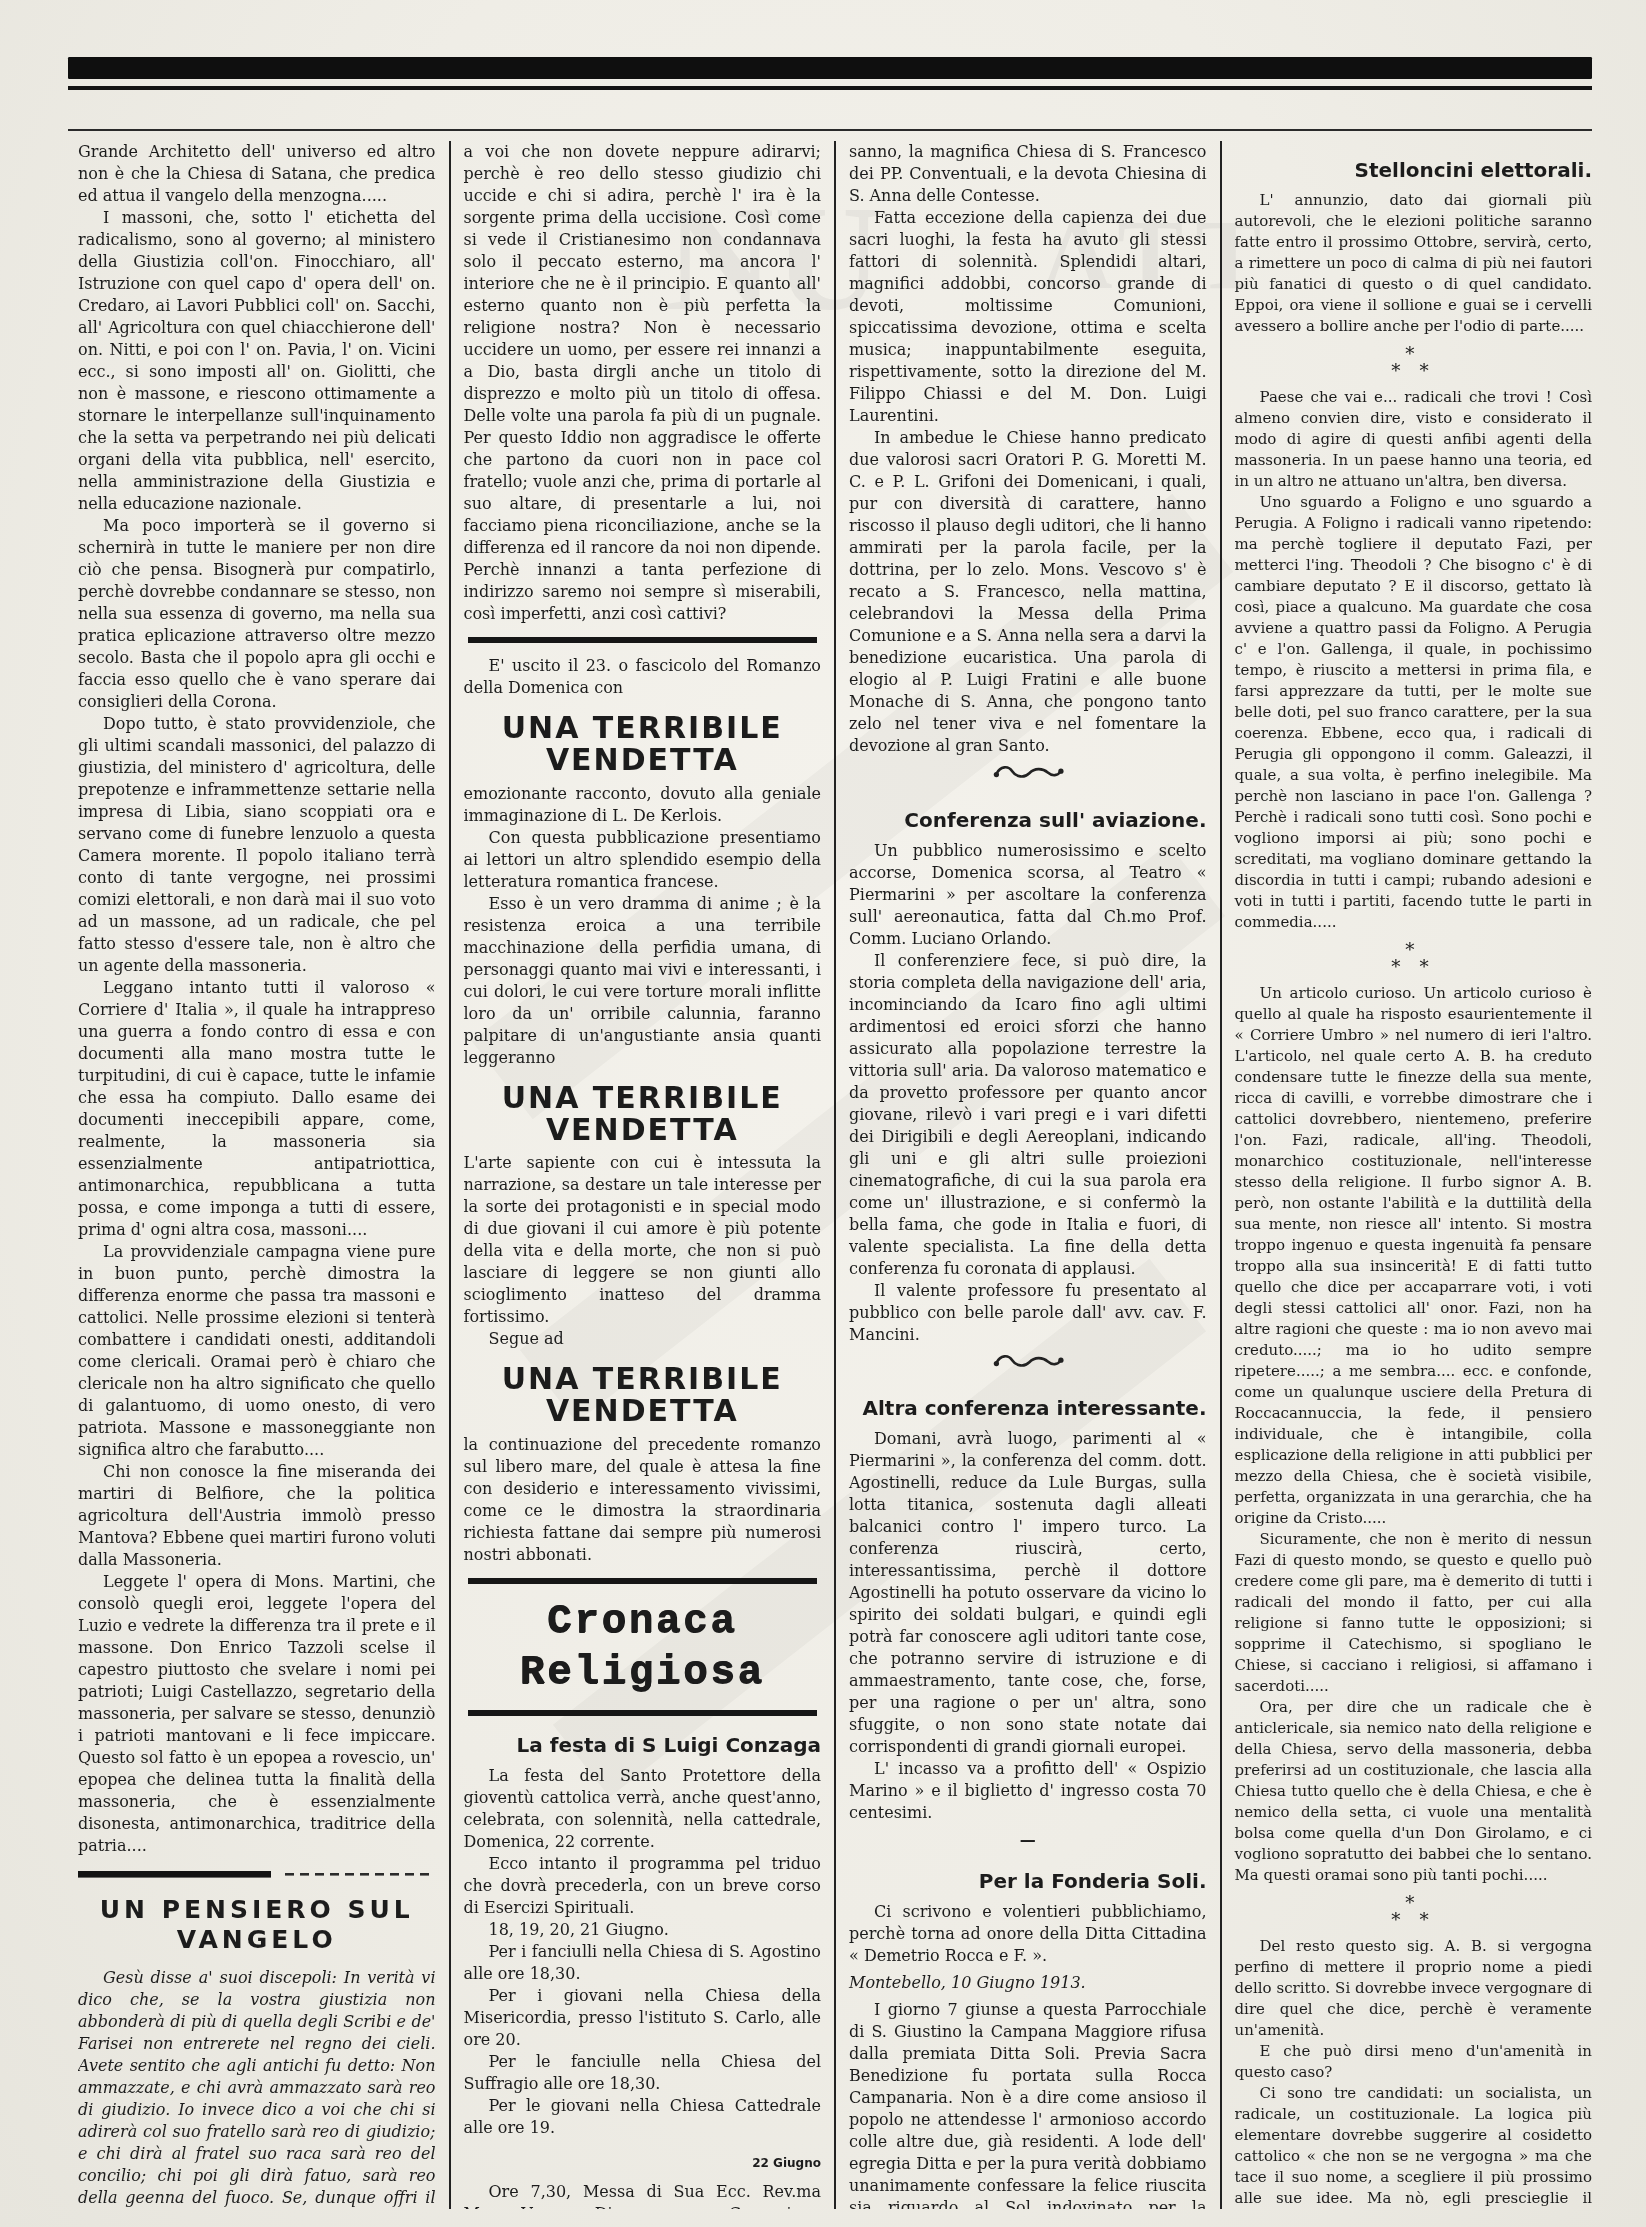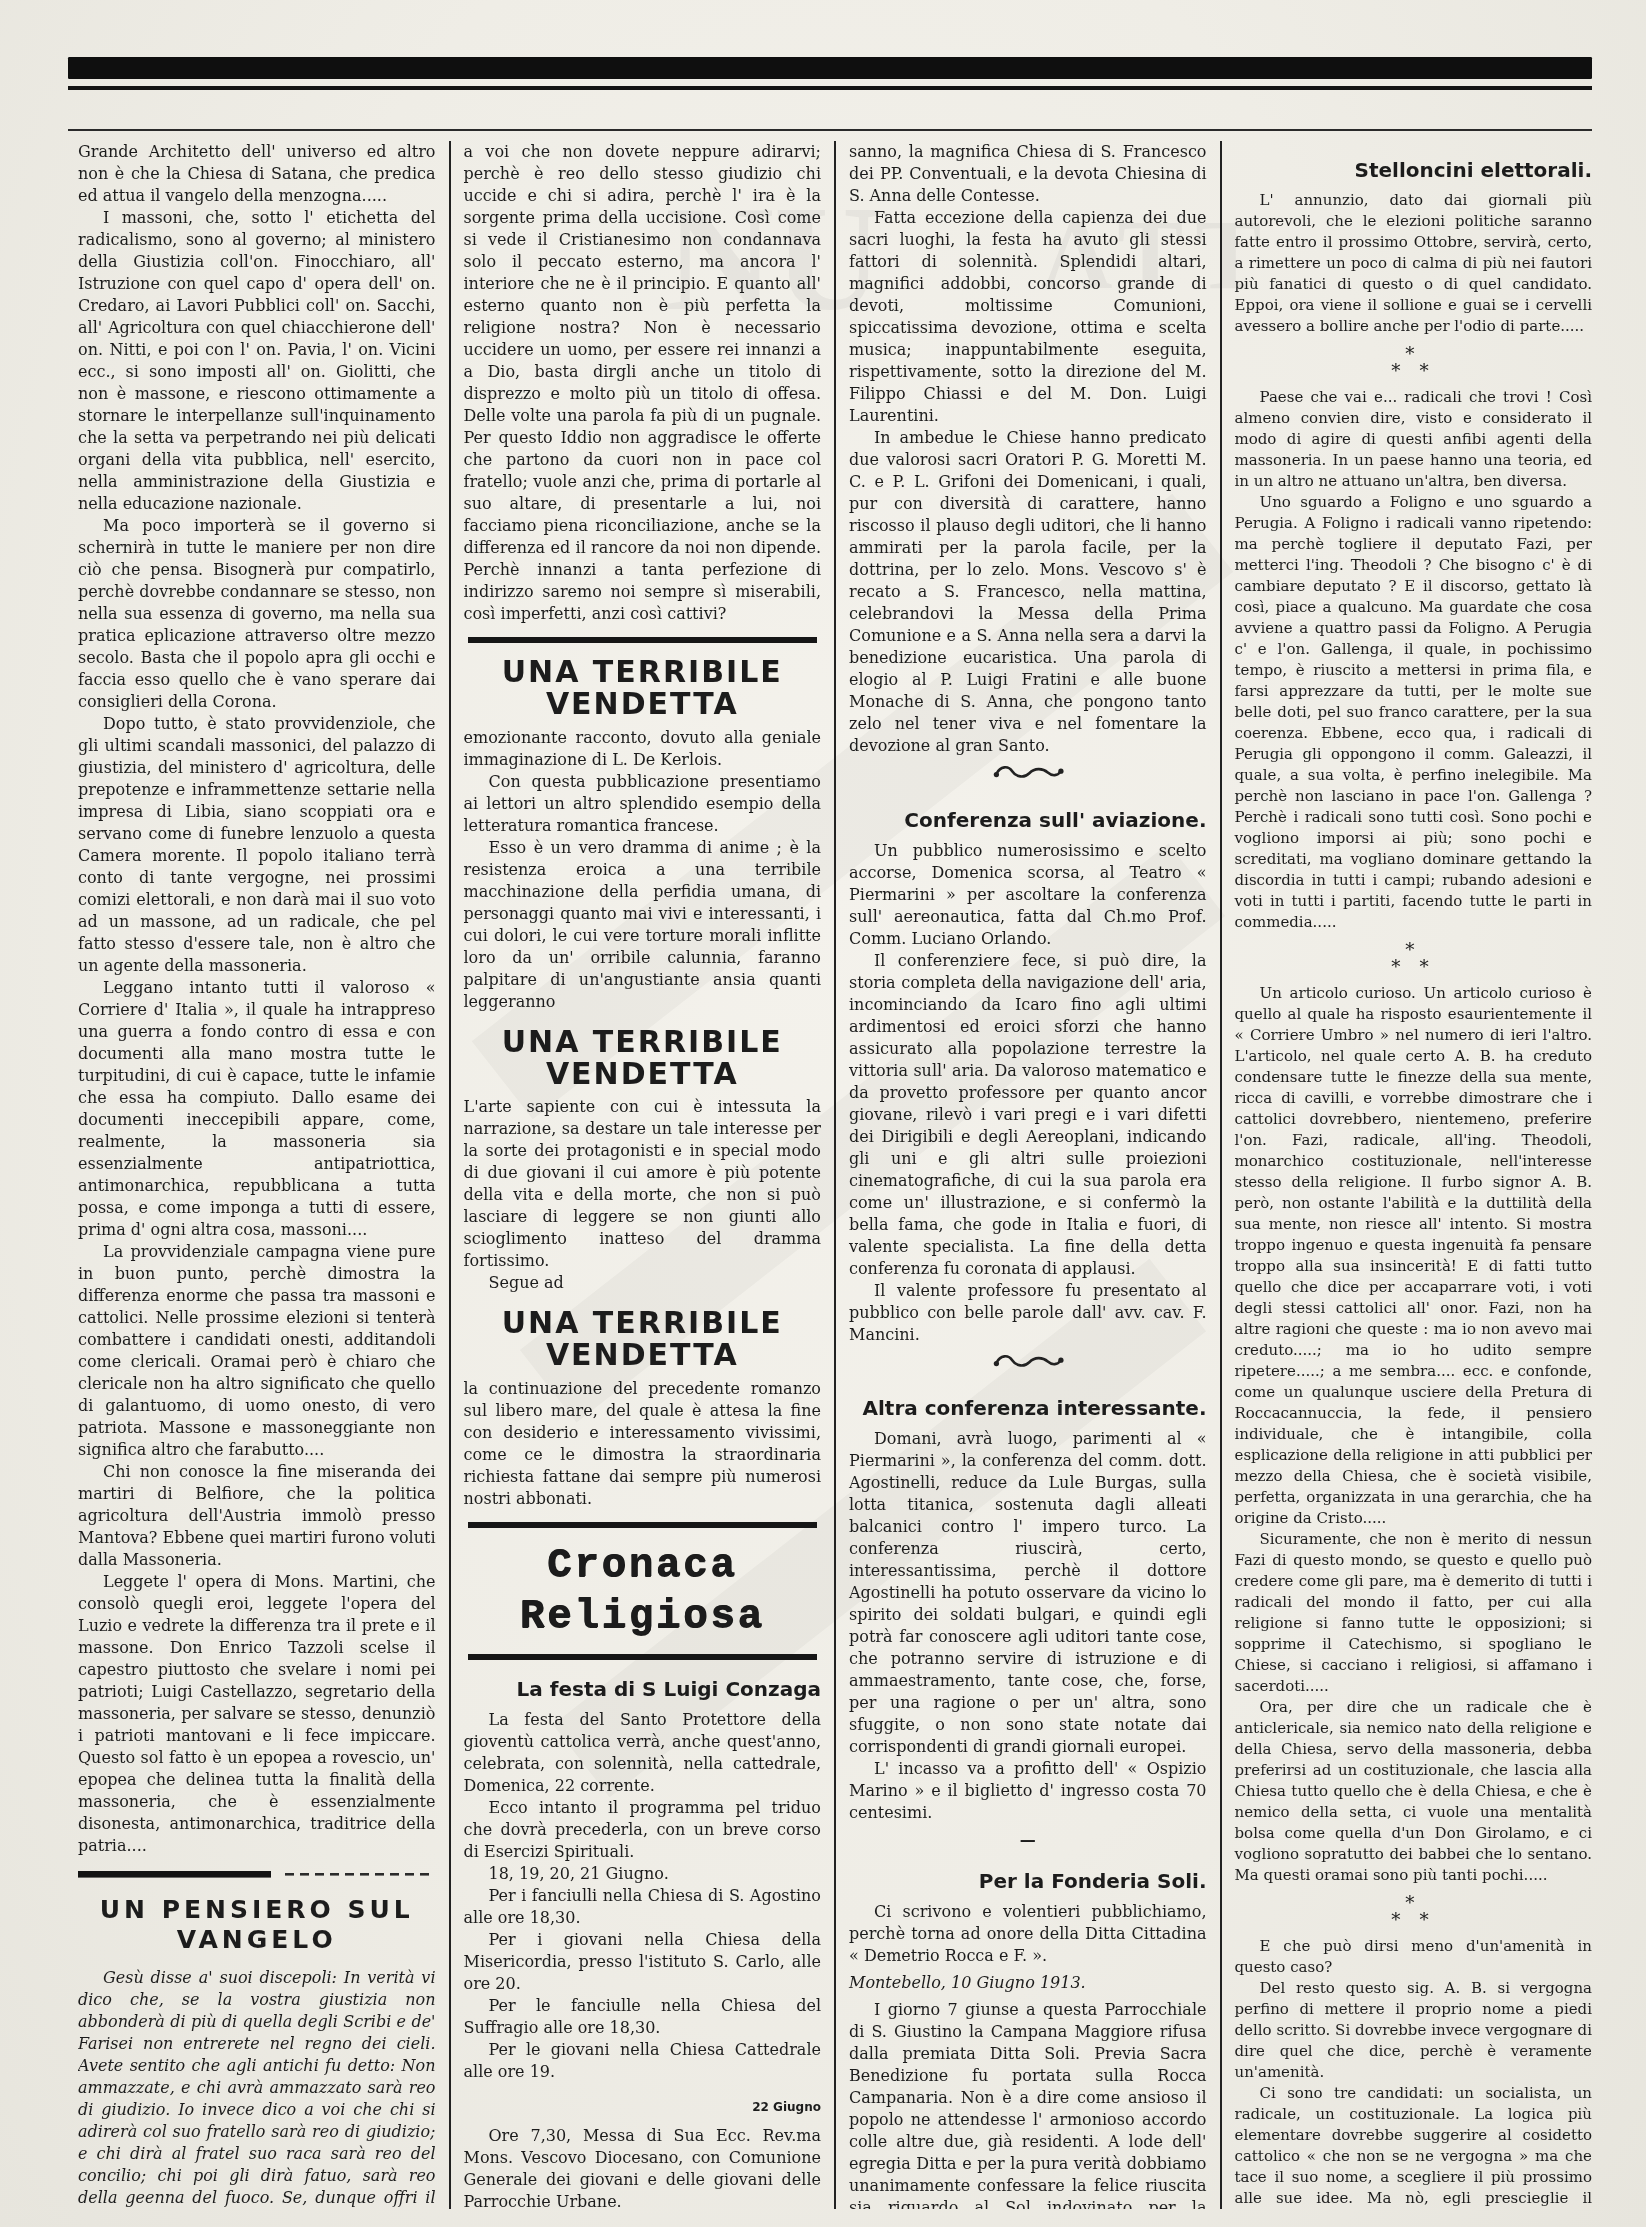--- a/index.html
+++ b/index.html
@@ -75,20 +75,21 @@
         <p class="p">La provvidenziale campagna viene pure in buon punto, perchè dimostra la differenza enorme che passa tra massoni e cattolici. Nelle prossime elezioni si tenterà combattere i candidati onesti, additandoli come clericali. Oramai però è chiaro che clericale non ha altro significato che quello di galantuomo, di uomo onesto, di vero patriota. Massone e massoneggiante non significa altro che farabutto....</p>
         <p class="p">Chi non conosce la fine miseranda dei martiri di Belfiore, che la politica agricoltura dell'Austria immolò presso Mantova? Ebbene quei martiri furono voluti dalla Massoneria.</p>
         <p class="p">Leggete l' opera di Mons. Martini, che consolò quegli eroi, leggete l'opera del Luzio e vedrete la differenza tra il prete e il massone. Don Enrico Tazzoli scelse il capestro piuttosto che svelare i nomi pei patrioti; Luigi Castellazzo, segretario della massoneria, per salvare se stesso, denunziò i patrioti mantovani e li fece impiccare. Questo sol fatto è un epopea a rovescio, un' epopea che delinea tutta la finalità della massoneria, che è essenzialmente disonesta, antimonarchica, traditrice della patria....</p>
         <div class="rule-split"></div>
         <h1 class="banner-heading">UN PENSIERO SUL VANGELO</h1>
         <p class="p-italic">Gesù disse a' suoi discepoli: In verità vi dico che, se la vostra giustizia non abbonderà di più di quella degli Scribi e de' Farisei non entrerete nel regno dei cieli. Avete sentito che agli antichi fu detto: Non ammazzate, e chi avrà ammazzato sarà reo di giudizio. Io invece dico a voi che chi si adirerà col suo fratello sarà reo di giudizio; e chi dirà al fratel suo raca sarà reo del concilio; chi poi gli dirà fatuo, sarà reo della geenna del fuoco. Se, dunque offri il dono all'altare, e quivi ti ricorderai che il tuo fratello ha qualche cosa contro di te; lascia ivi il dono tuo avanti l' altare, va a riconciliarti col tuo fratello e allora vieni ed offri il tuo dono. (Matt. V. 21-24).</p>
       </section>
     <section class="col">
         <p class="p flush">a voi che non dovete neppure adirarvi; perchè è reo dello stesso giudizio chi uccide e chi si adira, perchè l' ira è la sorgente prima della uccisione. Così come si vede il Cristianesimo non condannava solo il peccato esterno, ma ancora l' interiore che ne è il principio. E quanto all' esterno quanto non è più perfetta la religione nostra? Non è necessario uccidere un uomo, per essere rei innanzi a a Dio, basta dirgli anche un titolo di disprezzo e molto più un titolo di offesa. Delle volte una parola fa più di un pugnale. Per questo Iddio non aggradisce le offerte che partono da cuori non in pace col fratello; vuole anzi che, prima di portarle al suo altare, di presentarle a lui, noi facciamo piena riconciliazione, anche se la differenza ed il rancore da noi non dipende. Perchè innanzi a tanta perfezione di indirizzo saremo noi sempre sì miserabili, così imperfetti, anzi così cattivi?</p>
         <div class="rule"></div>
+        <p class="p">E' uscito il 23. o fascicolo del Romanzo della Domenica con</p>
         <h2 class="display-heading">UNA TERRIBILE VENDETTA</h2>
         <p class="p flush">emozionante racconto, dovuto alla geniale immaginazione di L. De Kerlois.</p>
         <p class="p">Con questa pubblicazione presentiamo ai lettori un altro splendido esempio della letteratura romantica francese.</p>
         <p class="p">Esso è un vero dramma di anime ; è la resistenza eroica a una terribile macchinazione della perfidia umana, di personaggi quanto mai vivi e interessanti, i cui dolori, le cui vere torture morali inflitte loro da un' orribile calunnia, faranno palpitare di un'angustiante ansia quanti leggeranno</p>
         <h2 class="display-heading">UNA TERRIBILE VENDETTA</h2>
         <p class="p flush">L'arte sapiente con cui è intessuta la narrazione, sa destare un tale interesse per la sorte dei protagonisti e in special modo di due giovani il cui amore è più potente della vita e della morte, che non si può lasciare di leggere se non giunti allo scioglimento inatteso del dramma fortissimo.</p>
         <p class="p">Segue ad</p>
         <h2 class="display-heading">UNA TERRIBILE VENDETTA</h2>
         <p class="p flush">la continuazione del precedente romanzo sul libero mare, del quale è attesa la fine con desiderio e interessamento vivissimi, come ce le dimostra la straordinaria richiesta fattane dai sempre più numerosi nostri abbonati.</p>
         <div class="rule"></div>
@@ -143,19 +144,19 @@
 * *</div>
         <p class="p">Paese che vai e... radicali che trovi ! Così almeno convien dire, visto e considerato il modo di agire di questi anfibi agenti della massoneria. In un paese hanno una teoria, ed in un altro ne attuano un'altra, ben diversa.</p>
         <p class="p">Uno sguardo a Foligno e uno sguardo a Perugia. A Foligno i radicali vanno ripetendo: ma perchè togliere il deputato Fazi, per metterci l'ing. Theodoli ? Che bisogno c' è di cambiare deputato ? E il discorso, gettato là così, piace a qualcuno. Ma guardate che cosa avviene a quattro passi da Foligno. A Perugia c' e l'on. Gallenga, il quale, in pochissimo tempo, è riuscito a mettersi in prima fila, e farsi apprezzare da tutti, per le molte sue belle doti, pel suo franco carattere, per la sua coerenza. Ebbene, ecco qua, i radicali di Perugia gli oppongono il comm. Galeazzi, il quale, a sua volta, è perfino inelegibile. Ma perchè non lasciano in pace l'on. Gallenga ? Perchè i radicali sono tutti così. Sono pochi e vogliono imporsi ai più; sono pochi e screditati, ma vogliano dominare gettando la discordia in tutti i campi; rubando adesioni e voti in tutti i partiti, facendo tutte le parti in commedia.....</p>
         <div class="asterism">*
 * *</div>
         <p class="p">Un articolo curioso. Un articolo curioso è quello al quale ha risposto esaurientemente il « Corriere Umbro » nel numero di ieri l'altro. L'articolo, nel quale certo A. B. ha creduto condensare tutte le finezze della sua mente, ricca di cavilli, e vorrebbe dimostrare che i cattolici dovrebbero, nientemeno, preferire l'on. Fazi, radicale, all'ing. Theodoli, monarchico costituzionale, nell'interesse stesso della religione. Il furbo signor A. B. però, non ostante l'abilità e la duttilità della sua mente, non riesce all' intento. Si mostra troppo ingenuo e questa ingenuità fa pensare troppo alla sua insincerità! E di fatti tutto quello che dice per accaparrare voti, i voti degli stessi cattolici all' onor. Fazi, non ha altre ragioni che queste : ma io non avevo mai creduto.....; ma io ho udito sempre ripetere.....; a me sembra.... ecc. e confonde, come un qualunque usciere della Pretura di Roccacannuccia, la fede, il pensiero individuale, che è intangibile, colla esplicazione della religione in atti pubblici per mezzo della Chiesa, che è società visibile, perfetta, organizzata in una gerarchia, che ha origine da Cristo.....</p>
         <p class="p">Sicuramente, che non è merito di nessun Fazi di questo mondo, se questo e quello può credere come gli pare, ma è demerito di tutti i radicali del mondo il fatto, per cui alla religione si fanno tutte le opposizioni; si sopprime il Catechismo, si spogliano le Chiese, si cacciano i religiosi, si affamano i sacerdoti.....</p>
         <p class="p">Ora, per dire che un radicale che è anticlericale, sia nemico nato della religione e della Chiesa, servo della massoneria, debba preferirsi ad un costituzionale, che lascia alla Chiesa tutto quello che è della Chiesa, e che è nemico della setta, ci vuole una mentalità bolsa come quella d'un Don Girolamo, e ci vogliono sopratutto dei babbei che lo sentano. Ma questi oramai sono più tanti pochi.....</p>
         <div class="asterism">*
 * *</div>
+        <p class="p">Del resto questo sig. A. B. si vergogna perfino di mettere il proprio nome a piedi dello scritto. Si dovrebbe invece vergognare di dire quel che dice, perchè è veramente un'amenità.</p>
         <p class="p">E che può dirsi meno d'un'amenità in questo caso?</p>
-        <p class="p">Del resto questo sig. A. B. si vergogna perfino di mettere il proprio nome a piedi dello scritto. Si dovrebbe invece vergognare di dire quel che dice, perchè è veramente un'amenità.</p>
         <p class="p">Ci sono tre candidati: un socialista, un radicale, un costituzionale. La logica più elementare dovrebbe suggerire al cosidetto cattolico « che non se ne vergogna » ma che tace il suo nome, a scegliere il più prossimo alle sue idee. Ma nò, egli prescieglie il radicale anticlericale, poveretto...</p>
       </section>
   </div>
 </div>
 
 
 </body></html>

